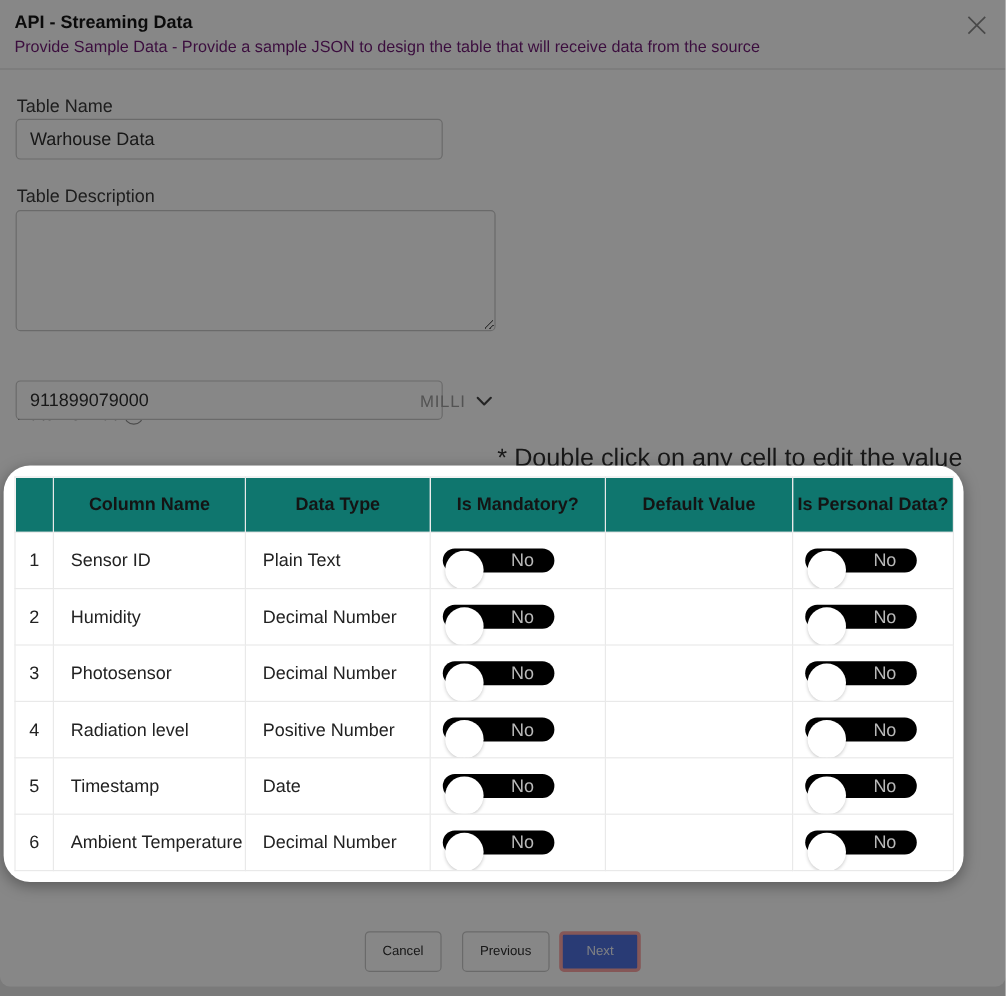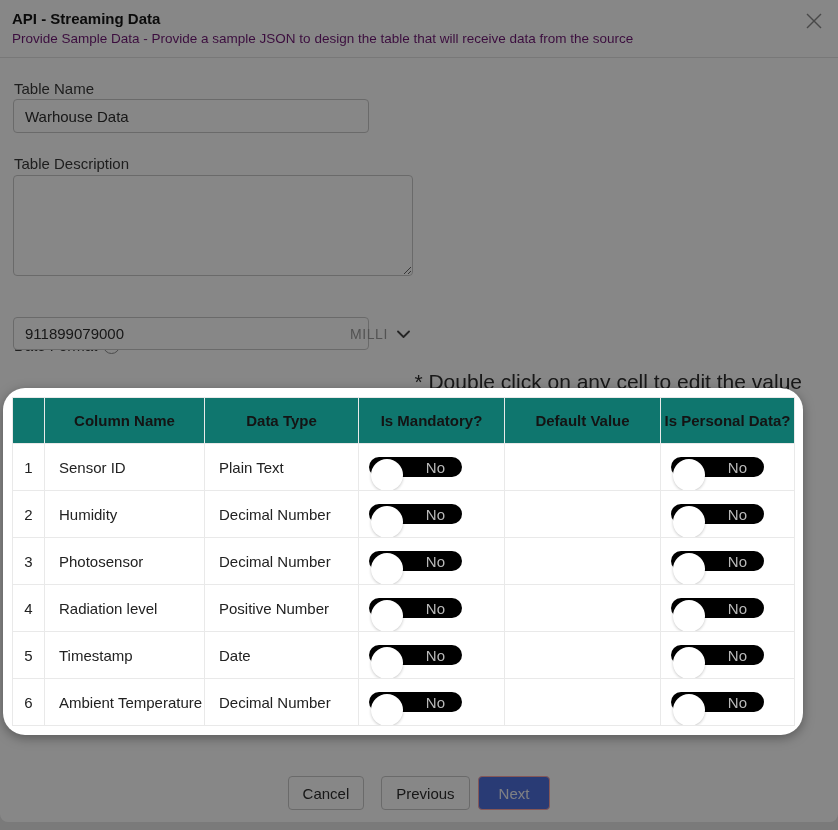--- a/index.html
+++ b/index.html
@@ -104,26 +104,26 @@
   }
   .tog-label { font-size: 15px; color: #b9b9b9; margin-right: 17px; }
 
   
   .footer-btns {
     position: absolute; left: 0; top: 776px; width: 838px;
     display: flex; justify-content: center; align-items: center; gap: 8px;
   }
   .btn {
     height: 34px; border-radius: 4px; font-family: "Liberation Sans", sans-serif;
-    font-size: 15px; display: inline-flex; align-items: center; justify-content: center;
+    font-size: 11px; display: inline-flex; align-items: center; justify-content: center;
     cursor: pointer;
   }
   .btn-plain { background: #ffffff; border: 1px solid #c9c9c9; color: #2e2e2e; padding: 0 14px; }
   .btn-prev  { margin-left: 9px; }
-  .btn-next  { background: #4f70dd; border: 1px solid #fca5a5; color: #eef1f8; padding: 0 20px; }
+  .btn-next  { background: #4f70dd; border: 3px solid #fca5a5; color: #eef1f8; padding: 0 20px; }
 
   
   .spotlight-hole {
     position: absolute; left: 3px; top: 388px; width: 800px; height: 347px;
     border-radius: 22px; background: transparent;
     box-shadow: 0 0 0 2000px rgba(0,0,0,0.47);
     pointer-events: none; z-index: 40;
   }
 </style>
 </head>

